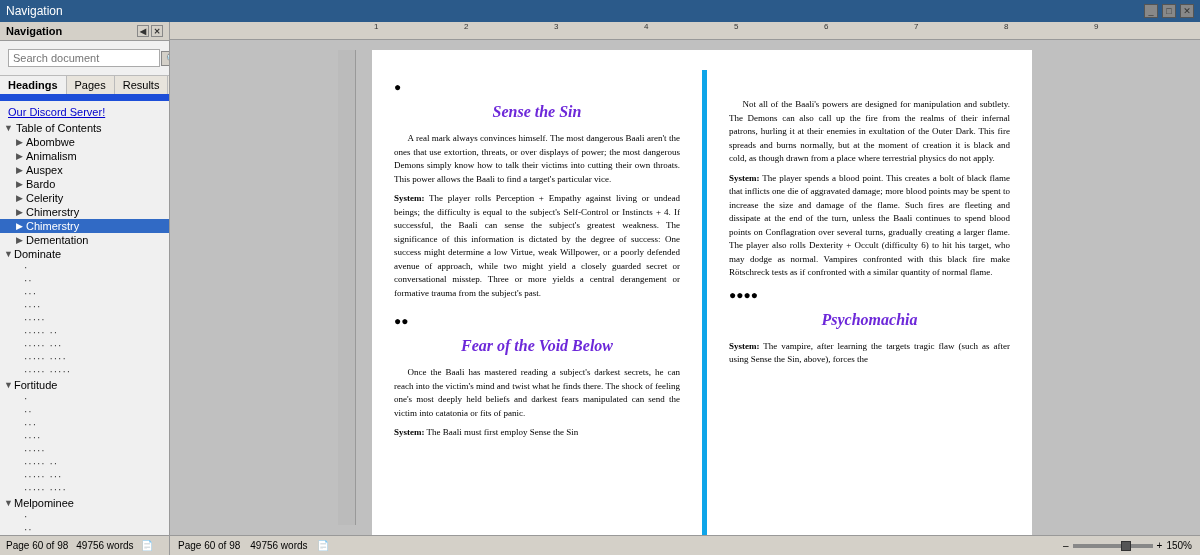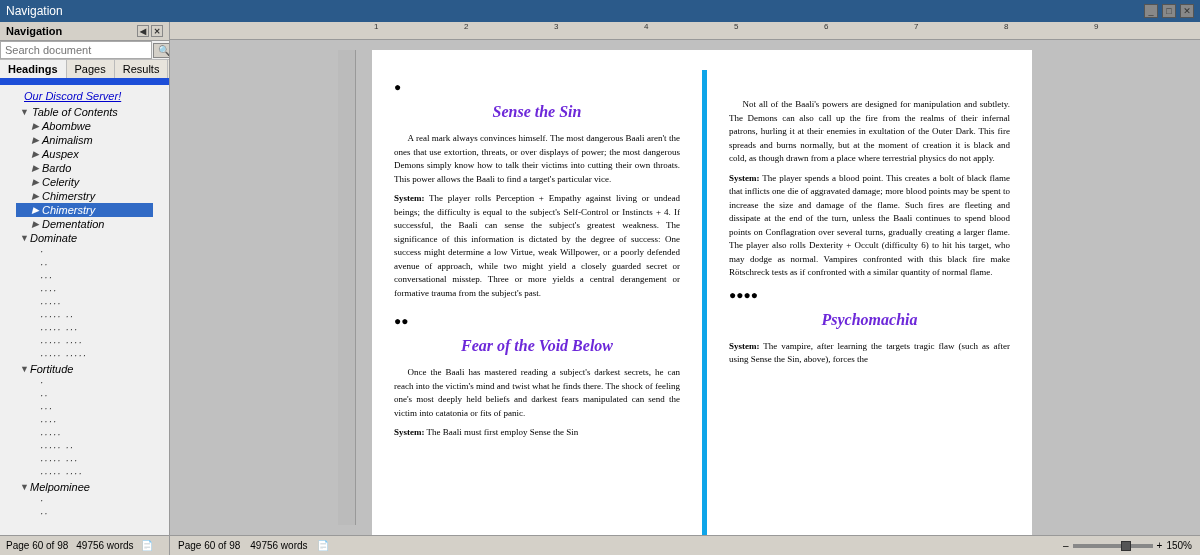--- a/index.html
+++ b/index.html
@@ -70,21 +70,21 @@
       width: 12px; height: 12px;
       background: #d4d0c8;
       border: 1px solid #888;
       font-size: 8px;
       display: flex; align-items: center; justify-content: center;
       cursor: pointer;
       color: #333;
     }
 
     #search-box {
-      padding: 0;
+      padding: 8px;
       border-bottom: 1px solid #bbb;
       display: flex;
       align-items: center;
     }
     #search-box input {
       flex: 1;
       border: 1px solid #aaa;
       padding: 2px 4px;
       font-size: 11px;
       background: white;
@@ -113,22 +113,21 @@
     .nav-tab.active {
       background: #f0f0f0;
       font-weight: bold;
     }
 
     #nav-tree {
       flex: 1;
       overflow-y: auto;
       overflow-x: hidden;
       font-size: 11px;
-      padding: 2px 16px;
-      font-style: italic;
+      padding: 2px 0;
     }
 
     .discord-link {
       padding: 3px 8px;
       color: #0000cc;
       text-decoration: underline;
       cursor: pointer;
       font-size: 11px;
     }
     .tree-section-header {

